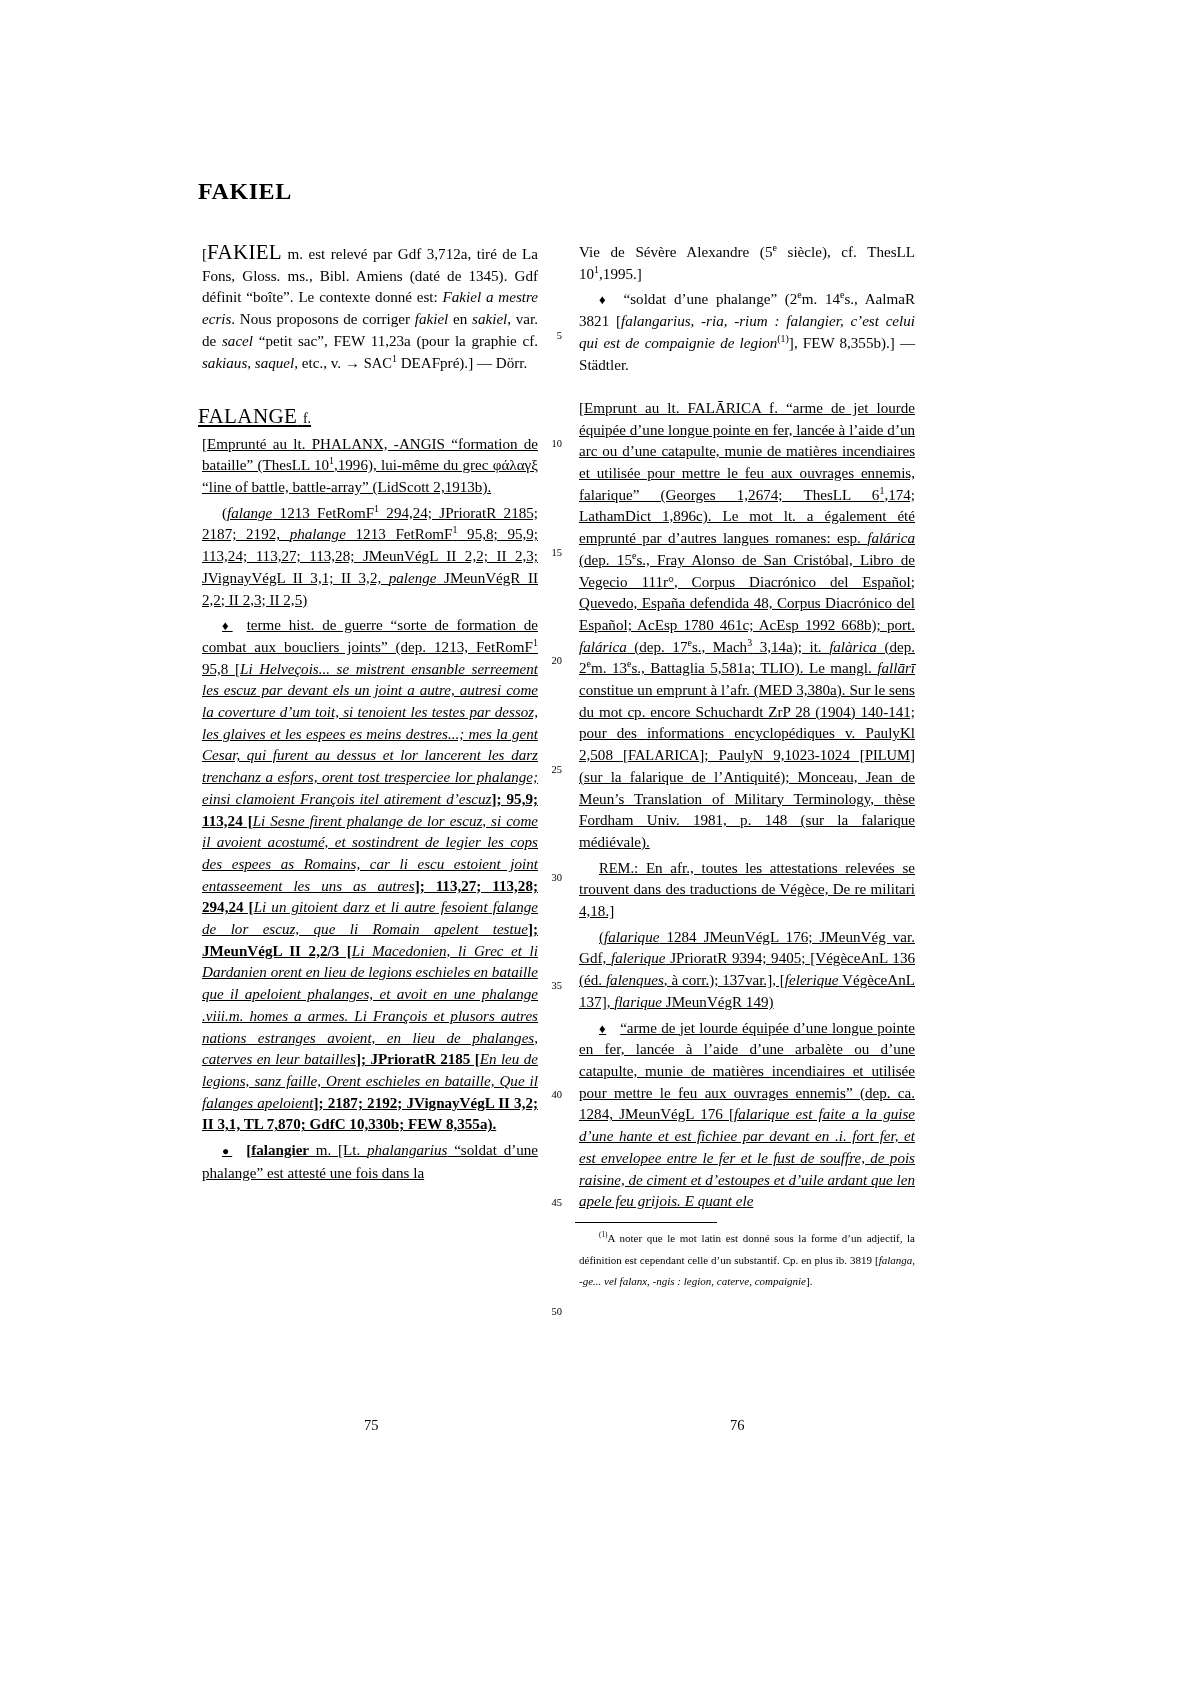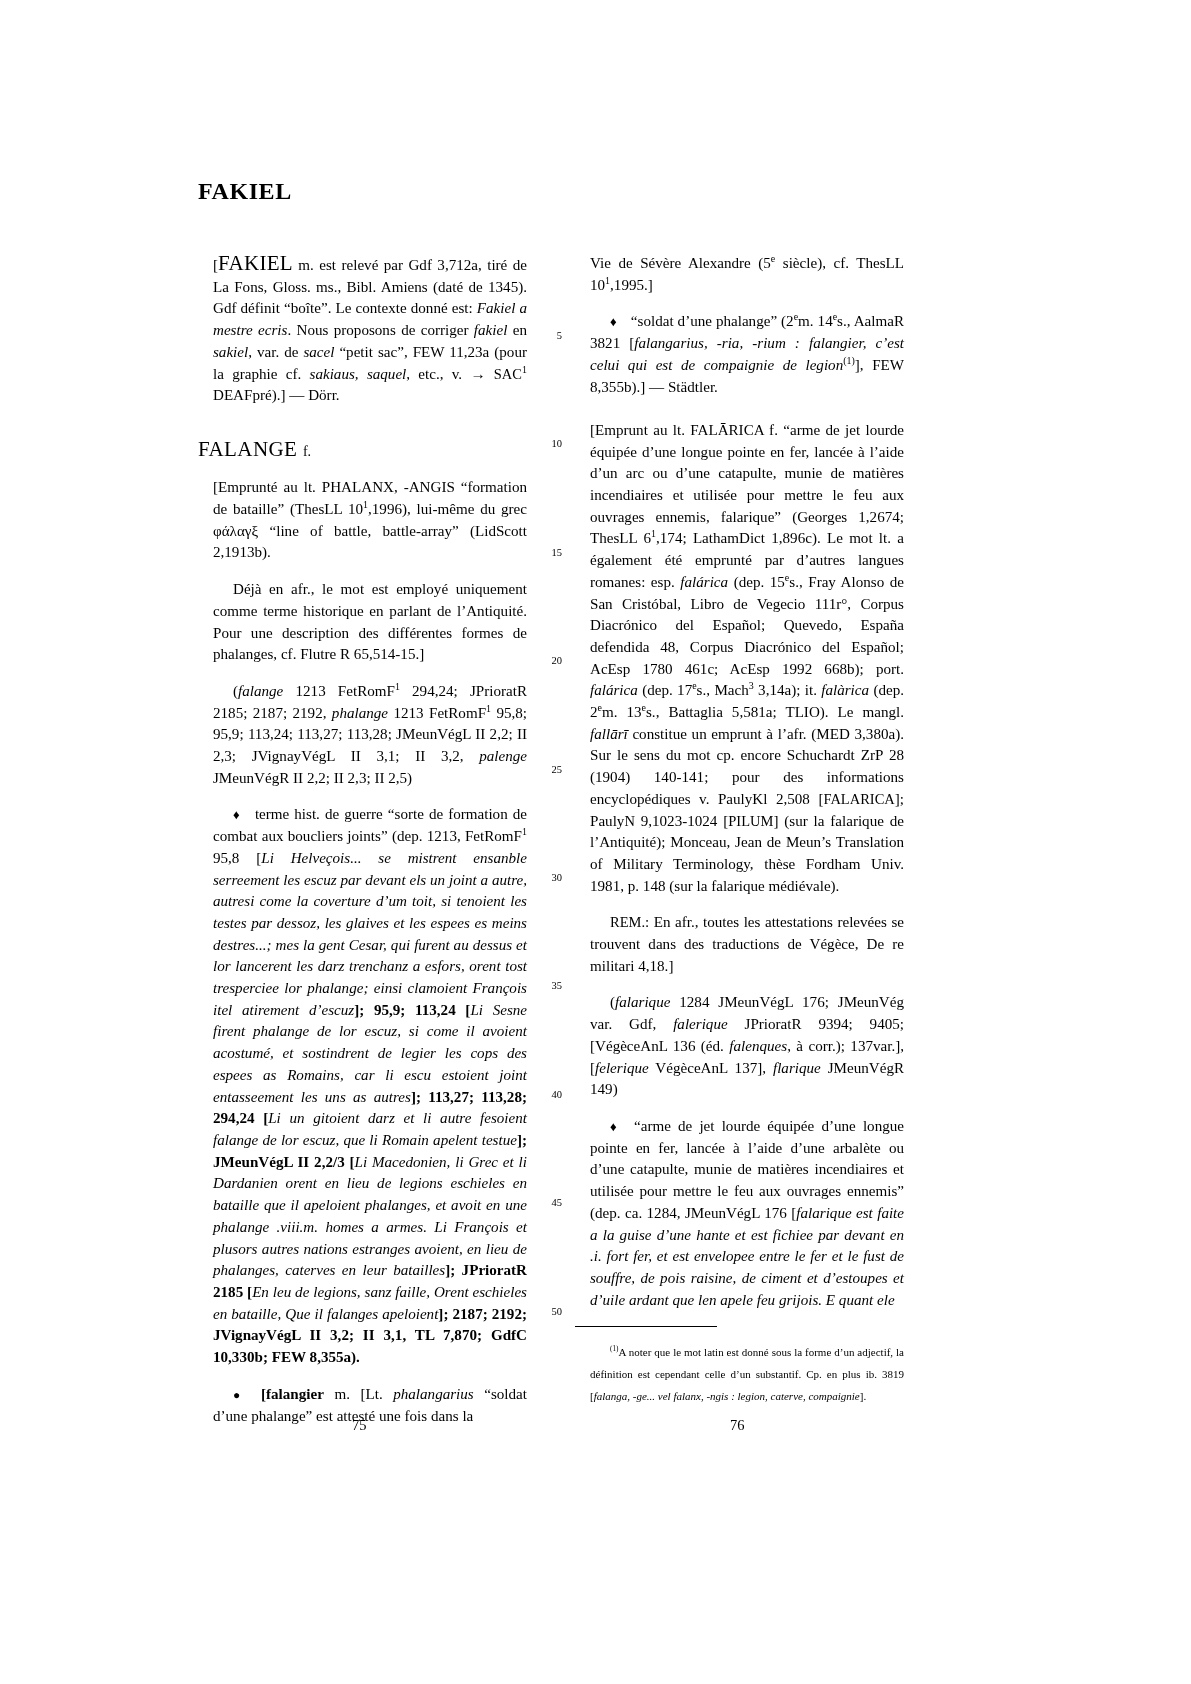--- a/index.html
+++ b/index.html
@@ -56,21 +56,21 @@
     width: 22px;
     font-size: 10.5px;
     line-height: 21.7px;
     text-align: right;
     color: #000;
   }
   .linenums div { height: 21.7px; }
   .linenums div.blank { visibility: hidden; }
 
   
-  p { margin: 15px; }
+  p { margin: 4px; }
   .indent { text-indent: 20px; }
   .noindent { text-indent: 0; }
   .it { font-style: italic; }
   .bd { font-weight: 700; }
   .sc {
     font-variant: small-caps;
     font-size: 0.96em;
   }
   sup {
     font-size: 0.66em;
@@ -86,21 +86,21 @@
     font-size: 21px;
     letter-spacing: 0.4px;
     font-weight: 400;
     margin: 0;
     padding-top: 10px;
   }
   .entry-head .gram {
     font-size: 14px;
     letter-spacing: 0;
   }
-  .gap-before { margin-top: 21.7px; }
+  .gap-before { margin-top: 21.7px; text-decoration: underline; }
 
   .bullet-lozenge::before {
     content: "\2666";
     font-size: 13px;
     padding-right: 14px;
   }
   .bullet-round::before {
     content: "\25CF";
     font-size: 12px;
     padding-right: 14px;
@@ -122,21 +122,21 @@
     line-height: 21.7px;
     text-align: justify;
   }
 
   
   .folio {
     position: absolute;
     font-size: 14.5px;
     top: 1417px;
   }
-  .folio-left  { left: 352px; }
+  .folio-left  { left: 364px; }
   .folio-right { left: 730px; }
 </style>
 </head>
 <body>
 
 <div class="page">
 
   <div class="running-head">FAKIEL</div>
 
   <div class="linenums">
@@ -196,21 +196,20 @@
 
     <div>
       <p class="noindent"><span>[</span><span class="lemma-big">FAKIEL</span> <span>m. est relevé par Gdf 3,712a, tiré de La Fons, Gloss. ms., Bibl. Amiens (daté de 1345). Gdf définit “boîte”. Le contexte donné est: </span><span class="it">Fakiel a mestre ecris</span><span>. Nous proposons de corriger </span><span class="it">fakiel</span><span> en </span><span class="it">sakiel</span><span>, var. de </span><span class="it">sacel</span><span> “petit sac”, FEW 11,23a (pour la graphie cf. </span><span class="it">sakiaus, saquel</span><span>, etc., v. → </span><span class="sc">SAC</span><sup>1</sup><span> DEAFpré).] — Dörr.</span></p>
     </div>
 
     <div class="gap-before">
       <p class="entry-head"><span>FALANGE</span> <span class="gram">f.</span></p>
 
       <p class="noindent"><span>[</span><span>Emprunté au lt. PHALANX, -ANGIS “formation de bataille” (ThesLL 10</span><sup>1</sup><span>,1996), lui-même du grec φάλαγξ “line of battle, battle-array” (LidScott 2,1913b).</span></p>
 
-      <p class="indent">Déjà en afr., le mot est employé uniquement comme terme historique en parlant de l’Antiquité. Pour une description des différentes formes de phalanges, cf. Flutre R 65,514-15.]</p>
 
       <p class="indent"><span>(</span><span class="it">falange</span><span> 1213 FetRomF</span><sup>1</sup><span> 294,24; JPrioratR 2185; 2187; 2192, </span><span class="it">phalange</span><span> 1213 FetRomF</span><sup>1</sup><span> 95,8; 95,9; 113,24; 113,27; 113,28; JMeunVégL II 2,2; II 2,3; JVignayVégL II 3,1; II 3,2, </span><span class="it">palenge</span><span> JMeunVégR II 2,2; II 2,3; II 2,5)</span></p>
 
       <p class="para-sign"><span class="bullet-lozenge"></span><span>terme hist. de guerre “sorte de formation de combat aux boucliers joints” (dep. 1213, FetRomF</span><sup>1</sup><span> 95,8 [</span><span class="quote">Li Helveçois... se mistrent ensanble serreement les escuz par devant els un joint a autre, autresi come la coverture d’um toit, si tenoient les testes par dessoz, les glaives et les espees es meins destres...; mes la gent Cesar, qui furent au dessus et lor lancerent les darz trenchanz a esfors, orent tost tresperciee lor phalange; einsi clamoient François itel atirement d’escuz</span><span class="bd">]; 95,9; 113,24 [</span><span class="quote">Li Sesne firent phalange de lor escuz, si come il avoient acostumé, et sostindrent de legier les cops des espees as Romains, car li escu estoient joint entasseement les uns as autres</span><span class="bd">]; 113,27; 113,28; 294,24 [</span><span class="quote">Li un gitoient darz et li autre fesoient falange de lor escuz, que li Romain apelent testue</span><span class="bd">]; JMeunVégL II 2,2/3 [</span><span class="quote">Li Macedonien, li Grec et li Dardanien orent en lieu de legions eschieles en bataille que il apeloient phalanges, et avoit en une phalange .viii.m. homes a armes. Li François et plusors autres nations estranges avoient, en lieu de phalanges, caterves en leur batailles</span><span class="bd">]; JPrioratR 2185 [</span><span class="quote">En leu de legions, sanz faille, Orent eschieles en bataille, Que il falanges apeloient</span><span class="bd">]; 2187; 2192; JVignayVégL II 3,2; II 3,1, TL 7,870; GdfC 10,330b; FEW 8,355a).</span></p>
 
       <p class="para-sign"><span class="bullet-round"></span><span class="bd">[</span><span class="bd">falangier</span> <span>m.</span> <span>[Lt. </span><span class="it">phalangarius</span><span> “soldat d’une phalange” est attesté une fois dans la</span></p>
     </div>
 
   </div>
 

